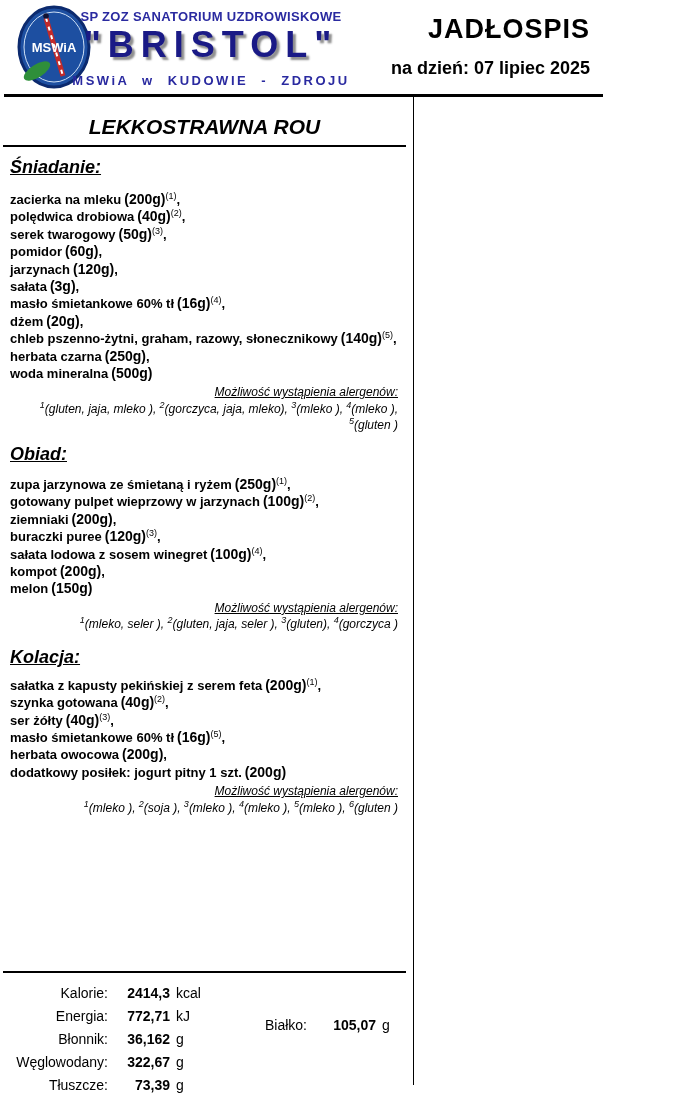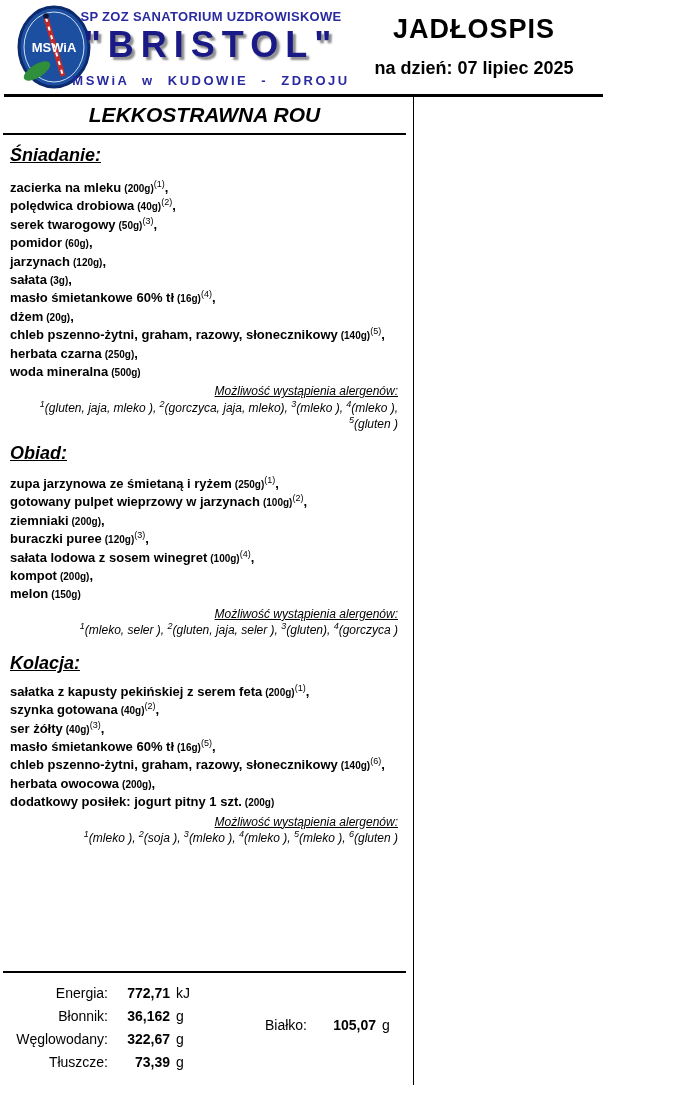--- a/index.html
+++ b/index.html
@@ -19,40 +19,40 @@
   .page{position:absolute;inset:0;background:#fff;}
 
   
   .logo{position:absolute;left:16px;top:5px;width:76px;height:84px;}
   .org-block{position:absolute;left:66px;top:9px;width:290px;text-align:center;}
   .org-line1{font-size:13px;font-weight:bold;color:var(--blue);letter-spacing:.3px;white-space:nowrap;}
   .org-name{font-size:36px;font-weight:bold;color:var(--navy);letter-spacing:7px;line-height:40px;
     white-space:nowrap;text-shadow:3px 3px 2px #8f8f8f;margin-top:1px;}
   .org-line2{font-size:13px;font-weight:bold;color:var(--blue);letter-spacing:2.5px;word-spacing:7px;
     margin-top:8px;white-space:nowrap;}
-  .right-block{position:absolute;left:358px;top:14px;width:232px;text-align:center;}
+  .right-block{position:absolute;left:358px;top:14px;width:232px;text-align:right;}
   .page-title{font-size:27px;font-weight:bold;letter-spacing:1px;white-space:nowrap;}
   .date-line{font-size:18px;font-weight:bold;margin-top:13px;white-space:nowrap;}
 
   .hline-top{position:absolute;left:4px;top:94px;width:599px;height:3px;background:#000;}
   .vline{position:absolute;left:413px;top:97px;width:1px;height:988px;background:#000;}
 
   
   .left-col{position:absolute;left:3px;top:100px;width:403px;}
-  .diet-title{font-size:21px;font-weight:bold;font-style:italic;text-align:center;margin-top:2px;line-height:26px;}
+  .diet-title{font-size:21px;font-weight:bold;font-style:italic;text-align:center;margin-top:14px;line-height:26px;}
   .title-rule{height:0;border:0;border-top:2px solid #000;margin:5px 0 0 0;}
 
   .meal-heading{font-size:18px;font-weight:bold;font-style:italic;text-decoration:underline;
     margin:8px 0 0 7px;line-height:24px;}
   .items{margin:12px 0 0 7px;font-size:13px;font-weight:bold;line-height:17.4px;}
   #meal-obiad .items{margin-top:10px;}
   #meal-obiad{margin-top:6px;}
   #meal-kolacja{margin-top:12px;}
   #meal-kolacja .items{margin-top:8px;}
-  .portion{font-size:10px;margin-left:3px;}
+  .portion{font-size:14px;margin-left:3px;}
   .items sup{font-size:9px;font-weight:normal;line-height:0;}
   .allergens{margin:2px 8px 0 0;text-align:right;font-style:italic;font-size:12px;line-height:16.5px;}
   .allergen-header{text-decoration:underline;}
   .aseg sup{font-size:9px;line-height:0;}
 
   
   .nutrition{position:absolute;left:3px;top:971px;width:403px;border-top:2px solid #000;padding-top:9px;}
   .nrow{display:flex;height:23px;line-height:23px;font-size:14px;}
   .nlabel{width:105px;text-align:right;}
   .nvalue{width:48px;text-align:right;font-weight:bold;margin-left:14px;}
@@ -141,36 +141,40 @@
     </section>
 
     <section class="meal" id="meal-kolacja">
       <h2 class="meal-heading">Kolacja:</h2>
       <div class="items">
 
       <div class="item"><span class="item-name">sałatka z kapusty pekińskiej z serem feta</span><span class="portion">(200g)</span><sup>(1)</sup><span class="item-tail">,</span></div>
           <div class="item"><span class="item-name">szynka gotowana</span><span class="portion">(40g)</span><sup>(2)</sup><span class="item-tail">,</span></div>
           <div class="item"><span class="item-name">ser żółty</span><span class="portion">(40g)</span><sup>(3)</sup><span class="item-tail">,</span></div>
           <div class="item"><span class="item-name">masło śmietankowe 60% tł</span><span class="portion">(16g)</span><sup>(5)</sup><span class="item-tail">,</span></div>
-          <div class="item"><span class="item-name">chleb pszenno-żytni, graham, razowy, słonecznikowy</span><span class="portion">(140g)</span><sup>(6)</sup><span class="item-tail">,</span></div>
           <div class="item"><span class="item-name">herbata owocowa</span><span class="portion">(200g)</span><span class="item-tail">,</span></div>
           <div class="item"><span class="item-name">dodatkowy posiłek: jogurt pitny 1 szt.</span><span class="portion">(200g)</span></div>
         </div>
       <div class="allergens">
         <div class="allergen-header">Możliwość wystąpienia alergenów:</div>
         <div class="allergen-line">
           
         <span class="aseg"><sup>1</sup><span>(mleko ), </span></span><span class="aseg"><sup>2</sup><span>(soja ), </span></span><span class="aseg"><sup>3</sup><span>(mleko ), </span></span><span class="aseg"><sup>4</sup><span>(mleko ), </span></span><span class="aseg"><sup>5</sup><span>(mleko ), </span></span><span class="aseg"><sup>6</sup><span>(gluten )</span></span></div>
       </div>
     </section>
   </div>
 
   <div class="nutrition">
     <div>
 
+    <div class="nrow">
+          <span class="nlabel">Kalorie:</span>
+          <span class="nvalue">2414,3</span>
+          <span class="nunit">kcal</span>
+        </div>
         <div class="nrow">
           <span class="nlabel">Energia:</span>
           <span class="nvalue">772,71</span>
           <span class="nunit">kJ</span>
         </div>
         <div class="nrow">
           <span class="nlabel">Błonnik:</span>
           <span class="nvalue">36,162</span>
           <span class="nunit">g</span>
         </div>

